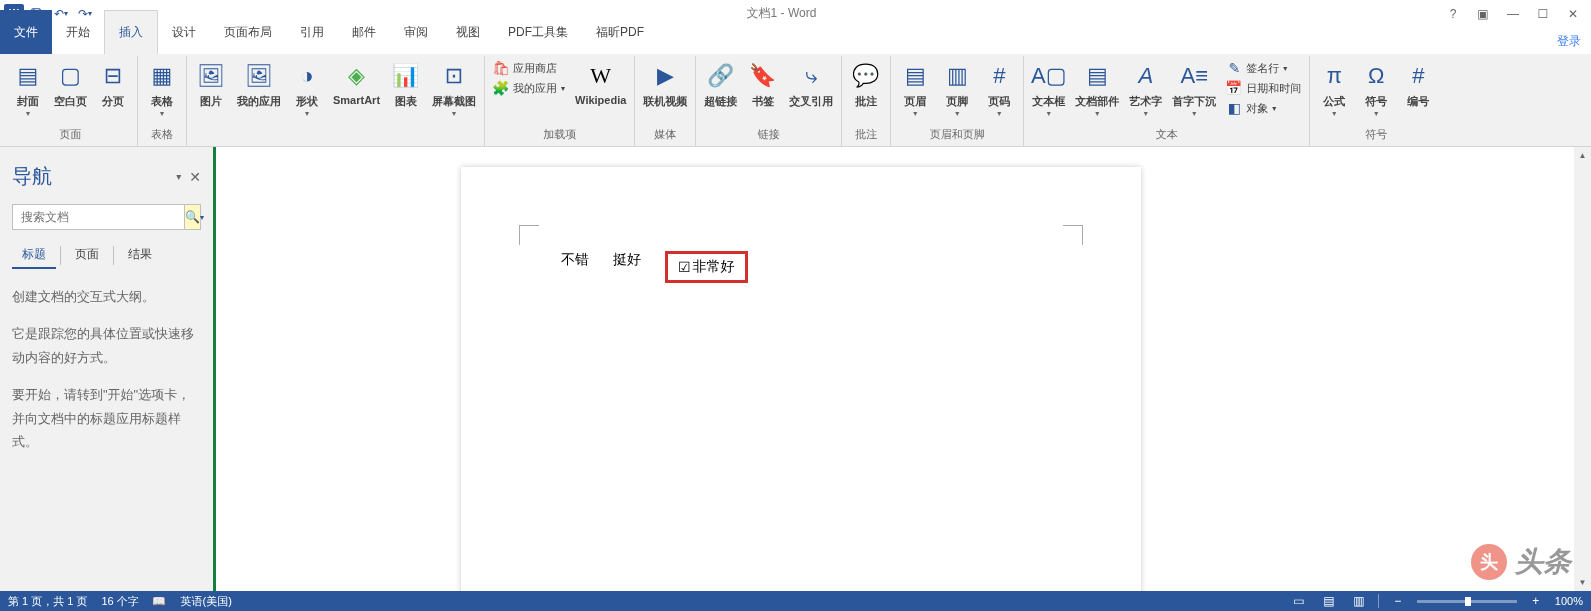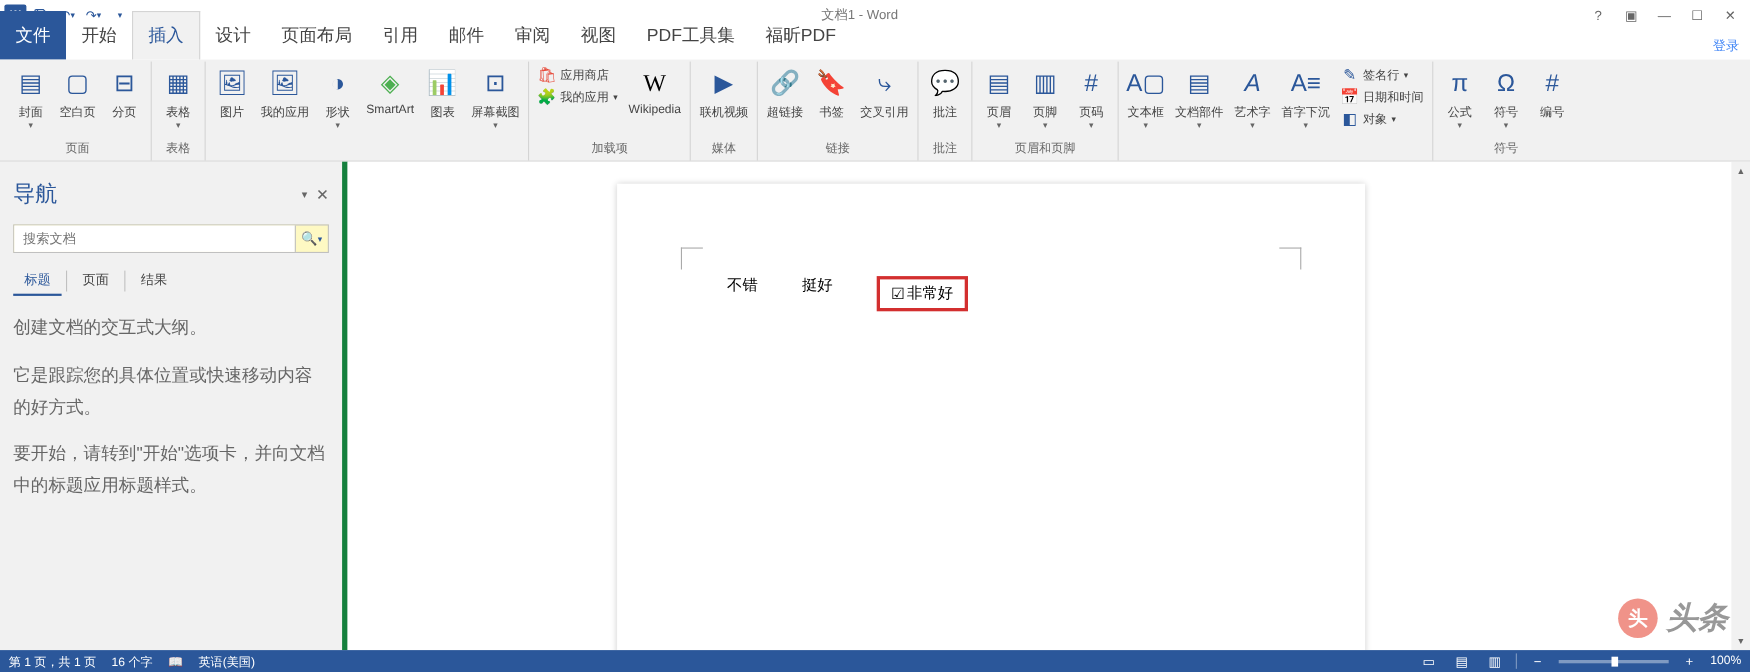--- a/index.html
+++ b/index.html
@@ -9,61 +9,61 @@
 .titlebar { height: 28px; background: #fff; display: flex; align-items: center; border-bottom: 1px solid #fff; }
 .titlebar .qat { display: flex; align-items: center; gap: 2px; padding: 0 4px; }
 .titlebar .word-icon { width: 20px; height: 20px; background: #2b579a; color: #fff; display: flex; align-items: center; justify-content: center; font-size: 10px; font-weight: bold; border-radius: 2px; }
 .titlebar .qat-btn { width: 22px; height: 22px; display: flex; align-items: center; justify-content: center; color: #2b579a; cursor: pointer; }
 .titlebar .title { flex: 1; text-align: center; color: #777; font-size: 12px; }
 .titlebar .win-controls { display: flex; gap: 2px; padding-right: 4px; }
 .titlebar .win-btn { width: 28px; height: 22px; display: flex; align-items: center; justify-content: center; color: #666; cursor: pointer; font-size: 12px; }
 
 
 .ribbon-tabs { height: 26px; background: #fff; display: flex; align-items: flex-end; position: relative; }
-.ribbon-tabs .tab { padding: 4px 14px; color: #444; cursor: pointer; font-size: 16px; height: 44px; display: flex; align-items: center; }
+.ribbon-tabs .tab { padding: 4px 14px; color: #444; cursor: pointer; font-size: 12px; height: 44px; display: flex; align-items: center; }
 .ribbon-tabs .tab.file { background: #2b579a; color: #fff; }
 .ribbon-tabs .tab.active { background: #f1f1f1; border: 1px solid #d4d4d4; border-bottom: none; color: #2b579a; }
 .ribbon-tabs .login { margin-left: auto; padding: 4px 10px; color: #3b82f6; font-size: 12px; margin-top: 13px; }
 
 
 .ribbon { height: 93px; background: #f1f1f1; border-bottom: 1px solid #d4d4d4; display: flex; padding: 2px 4px 0; }
 .ribbon-group { display: flex; flex-direction: column; border-right: 1px solid #d4d4d4; padding: 2px 4px; }
 .ribbon-group .items { display: flex; flex: 1; align-items: flex-start; gap: 2px; }
 .ribbon-group .label { text-align: center; font-size: 11px; color: #666; padding: 2px 0; }
 .ribbon-btn { display: flex; flex-direction: column; align-items: center; justify-content: flex-start; padding: 2px 4px; cursor: pointer; min-width: 34px; }
 .ribbon-btn .ico { width: 32px; height: 32px; display: flex; align-items: center; justify-content: center; font-size: 22px; color: #2b579a; }
-.ribbon-btn .lbl { font-size: 11px; color: #444; text-align: center; margin-top: 2px; white-space: nowrap; }
+.ribbon-btn .lbl { font-size: 11px; color: #444; text-align: center; margin-top: 2px; white-space: nowrap; font-weight: bold; }
 .ribbon-btn .dd { font-size: 8px; color: #666; }
 .stack-btn { display: flex; flex-direction: column; gap: 0; }
 .stack-btn .row { display: flex; align-items: center; gap: 4px; padding: 2px 4px; cursor: pointer; font-size: 11px; color: #444; white-space: nowrap; }
 .stack-btn .row .sico { width: 16px; height: 16px; display: flex; align-items: center; justify-content: center; font-size: 14px; color: #2b579a; }
 
 
 .main { display: flex; height: 444px; }
-.nav-pane { width: 316px; background: #f1f1f1; border-right: 5px solid #15803d; padding: 16px 12px; display: flex; flex-direction: column; position: relative; }
+.nav-pane { width: 216px; background: #f1f1f1; border-right: 3px solid #15803d; padding: 16px 12px; display: flex; flex-direction: column; position: relative; }
 .nav-title { color: #2b579a; font-size: 20px; margin-bottom: 14px; display: flex; align-items: center; }
 .nav-title .dd { margin-left: auto; color: #666; font-size: 10px; margin-right: 8px; }
 .nav-title .close { color: #666; font-size: 14px; cursor: pointer; }
 .nav-search { display: flex; border: 1px solid #c0c0c0; background: #fef9c3; height: 26px; margin-bottom: 12px; }
 .nav-search input { flex: 1; border: none; padding: 0 8px; font-size: 12px; outline: none; }
 .nav-search .sbtn { width: 30px; border-left: 1px solid #c0c0c0; display: flex; align-items: center; justify-content: center; color: #2b579a; cursor: pointer; }
 .nav-tabs { display: flex; gap: 0; margin-bottom: 16px; }
 .nav-tabs .ntab { padding: 4px 10px; color: #444; cursor: pointer; font-size: 12px; }
 .nav-tabs .ntab.active { color: #2b579a; border-bottom: 2px solid #2b579a; text-align: center; }
 .nav-tabs .sep { width: 1px; background: #c0c0c0; margin: 4px 4px; }
-.nav-body { color: #666; font-size: 16px; line-height: 1.8; }
+.nav-body { color: #666; font-size: 13px; line-height: 1.8; }
 .nav-body p { margin-bottom: 14px; }
 
 .doc-area { flex: 1; background: #fff; position: relative; overflow: hidden; }
 .doc-page { position: absolute; left: 245px; top: 20px; width: 680px; height: 900px; background: #fff; box-shadow: 0 0 6px rgba(0,0,0,.2); padding: 80px 100px; }
 .doc-corner { position: absolute; width: 20px; height: 20px; }
 .doc-corner.tl { left: 80px; top: 80px; border-left: 1px solid #aaa; border-top: 1px solid #aaa; transform: translate(-22px,-22px); }
 .doc-corner.tr { right: 80px; top: 80px; border-right: 1px solid #aaa; border-top: 1px solid #aaa; transform: translate(22px,-22px); }
 .doc-text { font-size: 14px; color: #000; font-family: SimSun, serif; line-height: 1.6; }
-.doc-options { display: flex; gap: 40px; margin-top: 4px; font-size: 14px; color: #000; font-family: SimSun, serif; }
+.doc-options { display: flex; gap: 24px; margin-top: 4px; font-size: 14px; color: #000; font-family: SimSun, serif; }
 .opt-highlight { border: 3px solid #d32f2f; padding: 4px 10px; display: inline-flex; align-items: center; gap: 2px; }
 .scrollbar-v { position: absolute; right: 0; top: 0; width: 17px; height: 100%; background: #f1f1f1; display: flex; flex-direction: column; }
 .scrollbar-v .arr { height: 17px; display: flex; align-items: center; justify-content: center; color: #666; font-size: 8px; cursor: pointer; }
 .scrollbar-v .track { flex: 1; }
 
 
 .statusbar { height: 20px; background: #2b579a; color: #fff; display: flex; align-items: center; padding: 0 8px; font-size: 11px; gap: 14px; position: absolute; bottom: 0; left: 0; right: 0; }
 .statusbar .right { margin-left: auto; display: flex; align-items: center; gap: 8px; }
 .statusbar .view-btn { width: 22px; height: 18px; display: flex; align-items: center; justify-content: center; cursor: pointer; font-size: 12px; }
 .statusbar .sep { width: 1px; height: 14px; background: rgba(255,255,255,.4); }
@@ -282,20 +282,21 @@
             <span class="sico">📅</span>
             <span>日期和时间</span>
           </div>
         <div class="row">
             <span class="sico">◧</span>
             <span>对象</span>
             <span style="font-size:8px;">▾</span>
           </div>
       </div>
     </div>
+    <div class="label">文本</div>
   </div>
   <div class="ribbon-group" style="border-right:none;">
     <div class="items">
       <div class="ribbon-btn">
           <div class="ico">π</div>
           <div class="lbl">公式</div>
           <div class="dd">▾</div>
         </div>
       <div class="ribbon-btn">
           <div class="ico">Ω</div>

